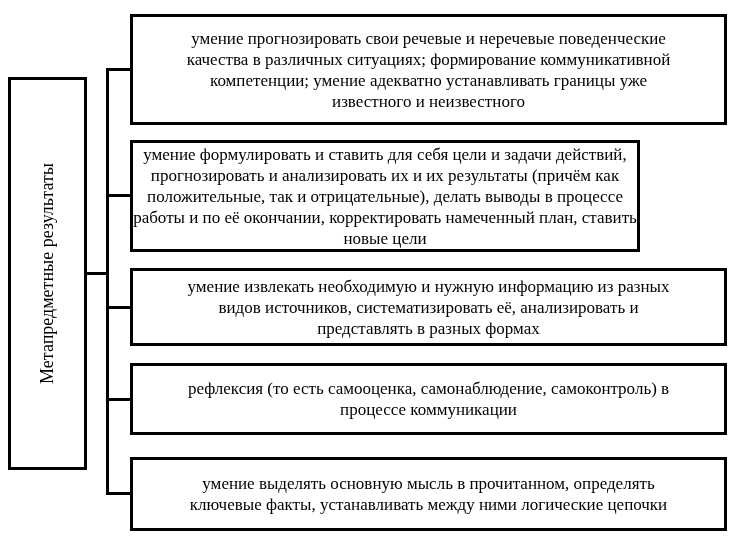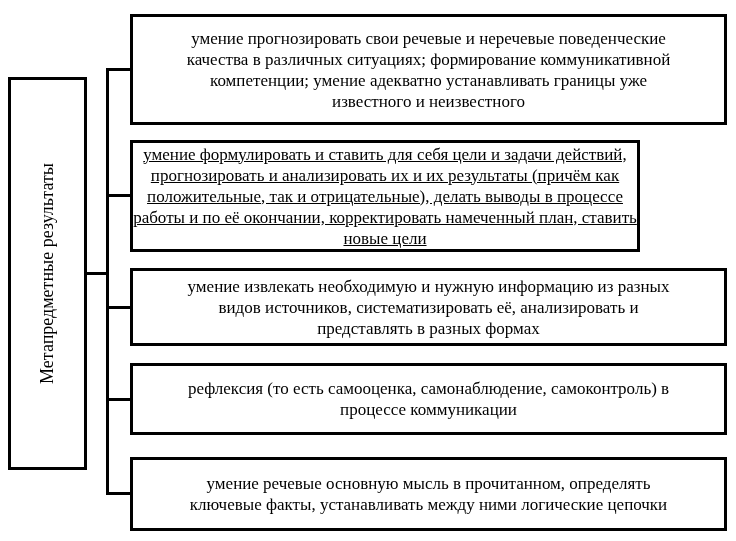--- a/index.html
+++ b/index.html
@@ -34,21 +34,21 @@
     white-space: pre-line;
     padding: 0 0;
   }
   .root-box { left: 8px; top: 77px; width: 79px; height: 393px; }
   .root-label {
     transform: rotate(-90deg);
     white-space: nowrap;
     font-size: 18px;
   }
   .item-1 { left: 130px; top: 14px;  width: 597px; height: 111px; }
-  .item-2 { left: 130px; top: 140px; width: 510px; height: 112px; text-decoration: underline; }
+  .item-2 { left: 130px; top: 140px; width: 510px; height: 112px; }
   .item-3 { left: 130px; top: 268px; width: 597px; height: 78px; }
   .item-4 { left: 130px; top: 363px; width: 597px; height: 72px; }
   .item-5 { left: 130px; top: 457px; width: 597px; height: 74px; }
   .conn { position: absolute; background: var(--line); }
   .trunk    { left: 106px; top: 68px;  width: 3px;  height: 427px; }
   .stub     { left: 85px;  top: 272px; width: 24px; height: 3px; }
   .branch-1 { left: 106px; top: 68px;  width: 26px; height: 3px; }
   .branch-2 { left: 106px; top: 194px; width: 26px; height: 3px; }
   .branch-3 { left: 106px; top: 306px; width: 26px; height: 3px; }
   .branch-4 { left: 106px; top: 398px; width: 26px; height: 3px; }
@@ -91,17 +91,17 @@
 процессе коммуникации</div>
   </div>
 
   <div class="box item-3">
     <div class="box-text">умение извлекать необходимую и нужную информацию из разных
 видов источников, систематизировать её, анализировать и
 представлять в разных формах</div>
   </div>
 
   <div class="box item-5">
-    <div class="box-text">умение речевые основную мысль в прочитанном, определять
+    <div class="box-text">умение выделять основную мысль в прочитанном, определять
 ключевые факты, устанавливать между ними логические цепочки</div>
   </div>
 
 </div>
 
 </body></html>

